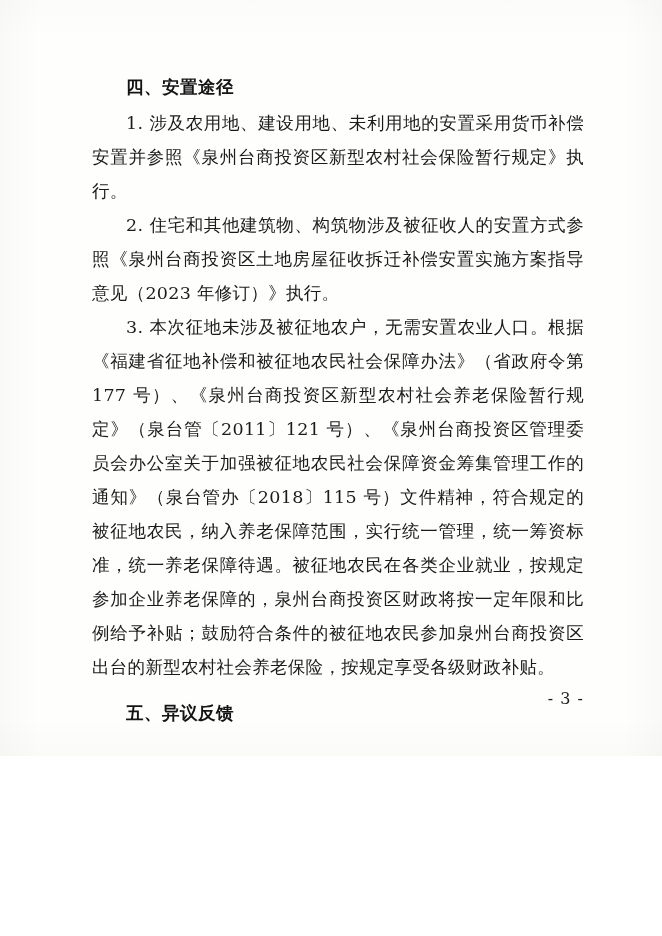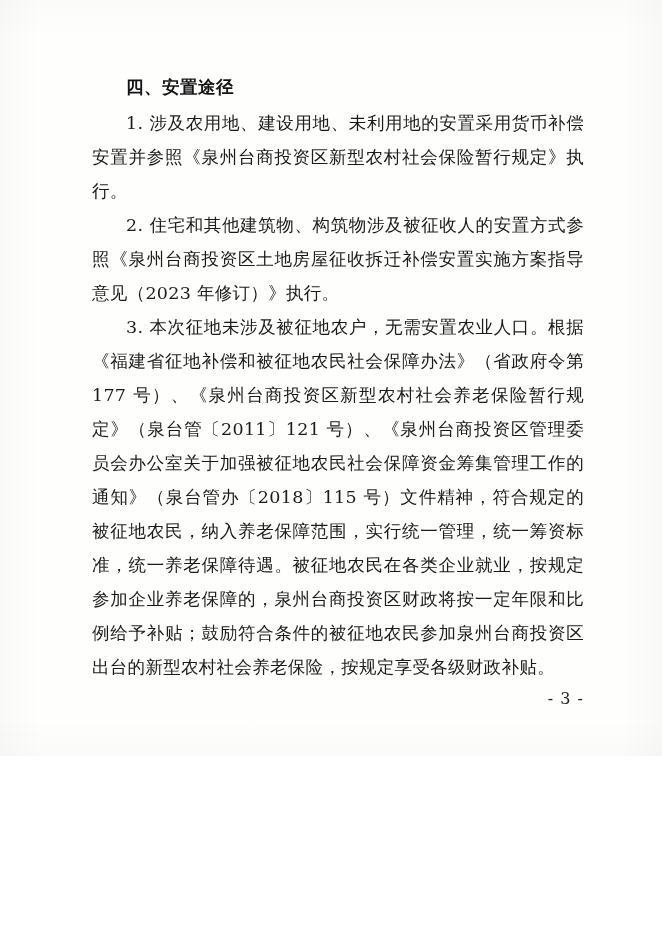--- a/index.html
+++ b/index.html
@@ -79,18 +79,19 @@
   <div class="content">
 
     <h2 class="section-heading">四、安置途径</h2>
 
     <p class="para">1. 涉及农用地、建设用地、未利用地的安置采用货币补偿安置并参照《泉州台商投资区新型农村社会保险暂行规定》执行。</p>
 
     <p class="para">2. 住宅和其他建筑物、构筑物涉及被征收人的安置方式参照《泉州台商投资区土地房屋征收拆迁补偿安置实施方案指导意见（2023 年修订）》执行。</p>
 
     <p class="para">3. 本次征地未涉及被征地农户，无需安置农业人口。根据《福建省征地补偿和被征地农民社会保障办法》（省政府令第 177 号）、《泉州台商投资区新型农村社会养老保险暂行规定》（泉台管〔2011〕121 号）、《泉州台商投资区管理委员会办公室关于加强被征地农民社会保障资金筹集管理工作的通知》（泉台管办〔2018〕115 号）文件精神，符合规定的被征地农民，纳入养老保障范围，实行统一管理，统一筹资标准，统一养老保障待遇。被征地农民在各类企业就业，按规定参加企业养老保障的，泉州台商投资区财政将按一定年限和比例给予补贴；鼓励符合条件的被征地农民参加泉州台商投资区出台的新型农村社会养老保险，按规定享受各级财政补贴。</p>
 
+    <h2 class="section-heading second">五、异议反馈</h2>
 
 
   </div>
 
   <div class="pagenum">- 3 -</div>
 </div>
 
 </body></html>

